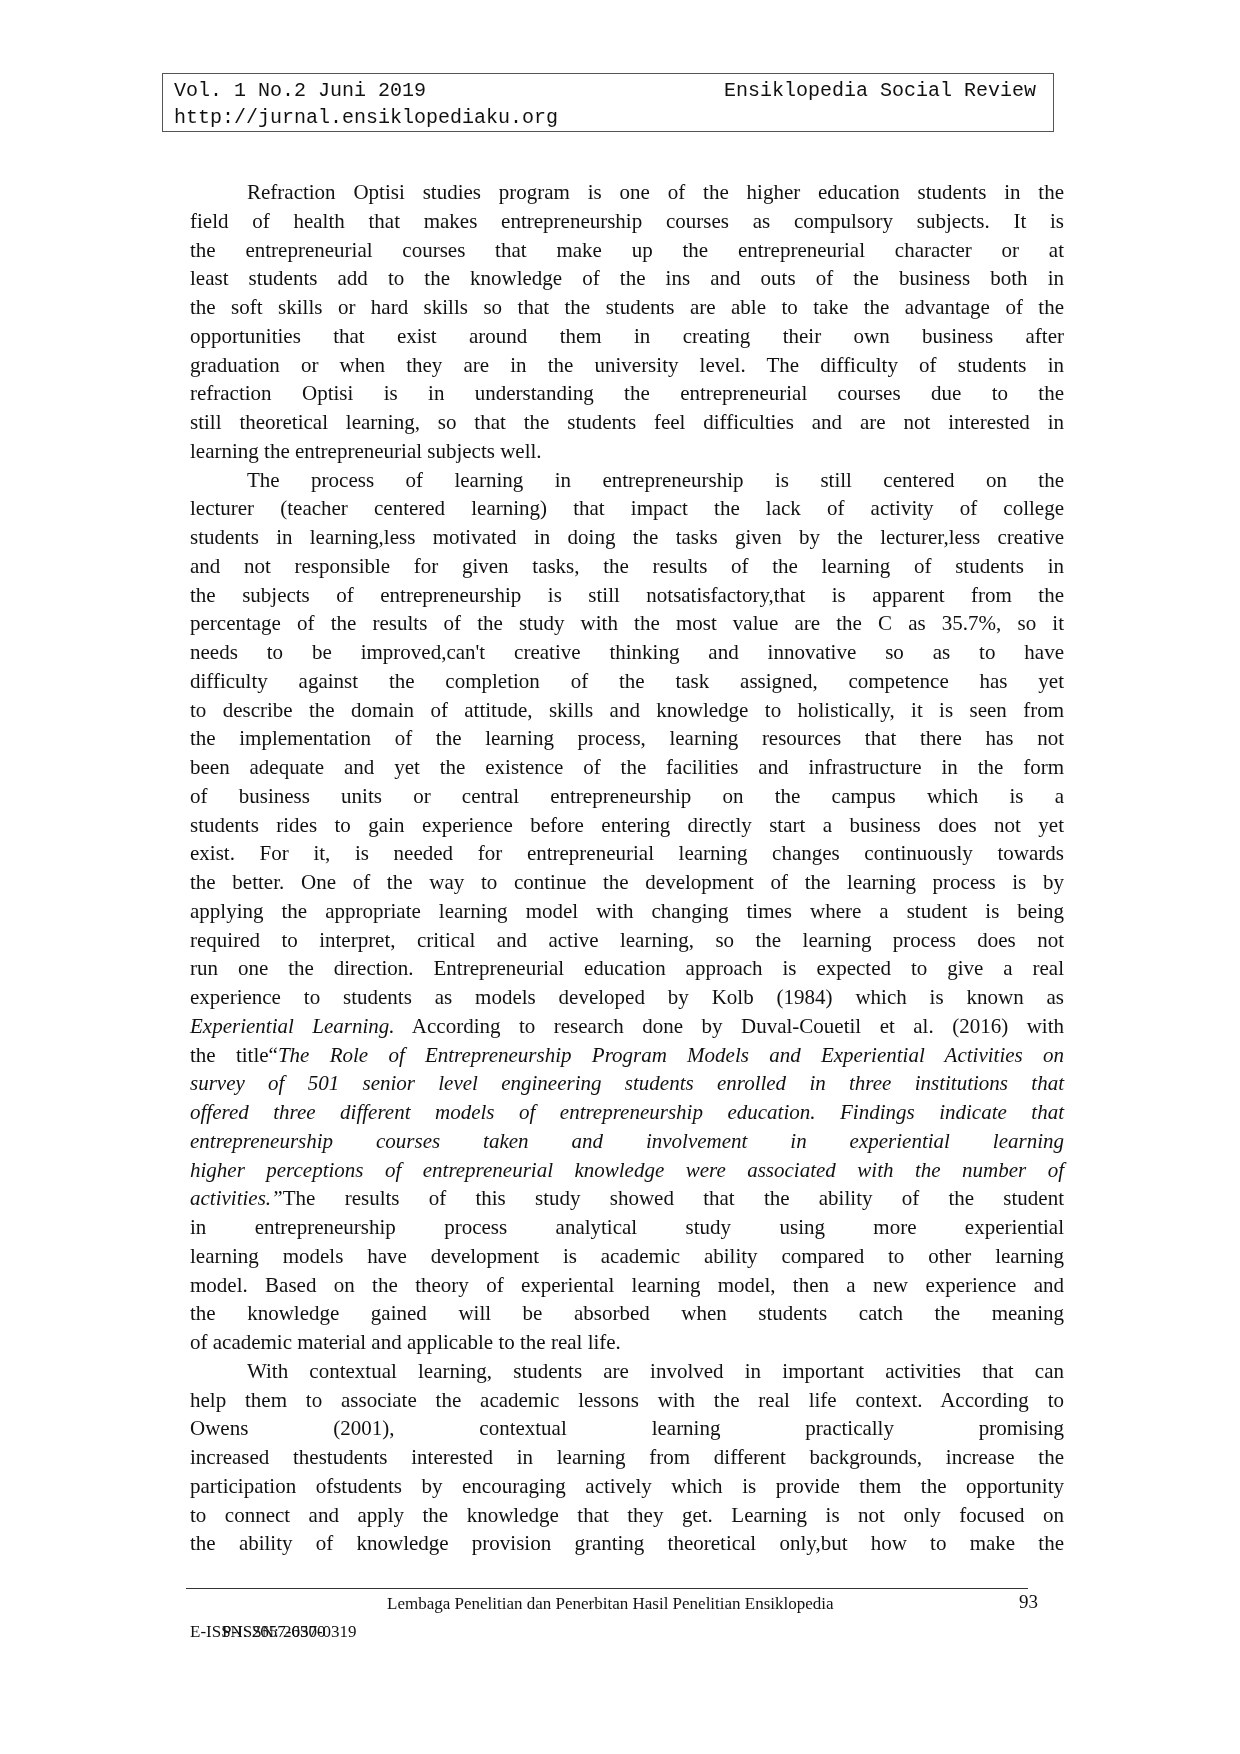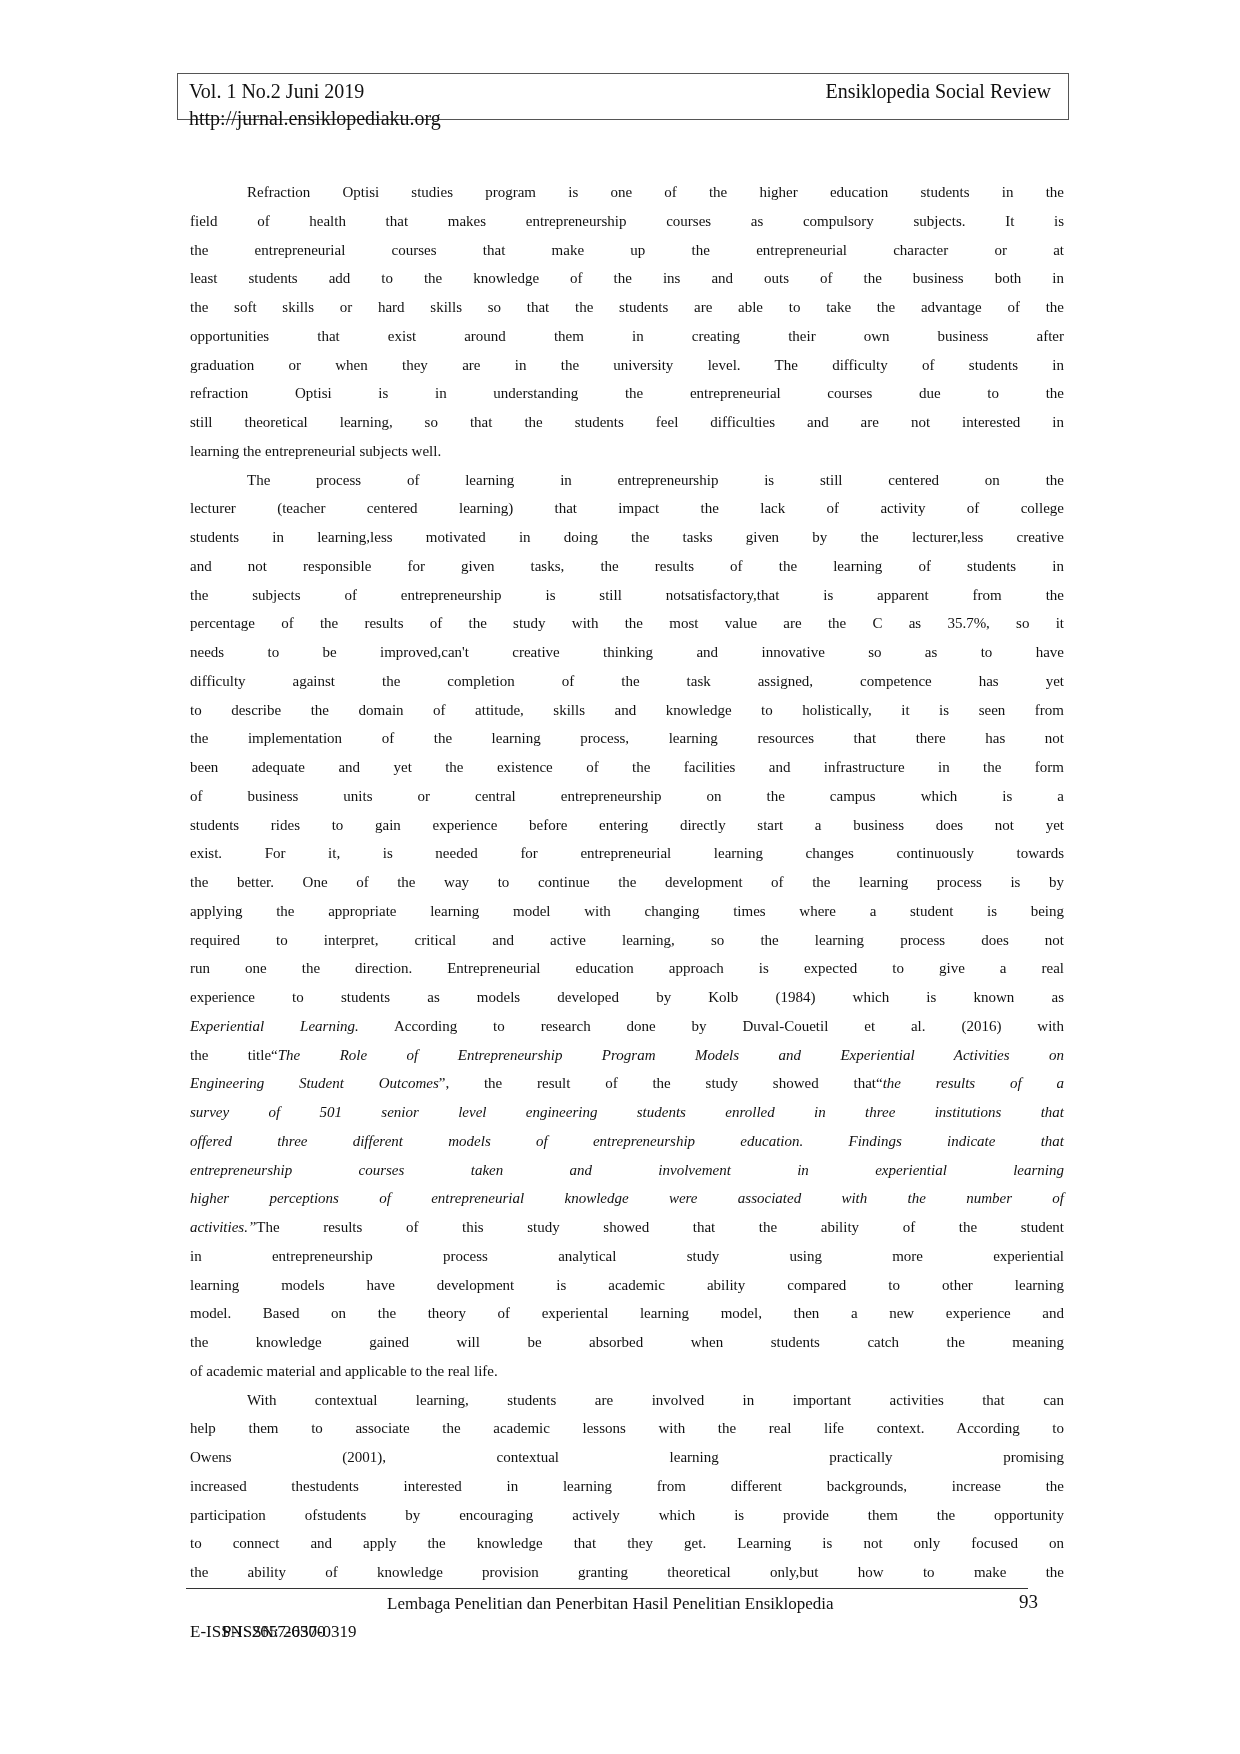--- a/index.html
+++ b/index.html
@@ -1,24 +1,24 @@
 <!DOCTYPE html>
 <html><head>
 <meta charset="utf-8">
 <style>
   html, body { margin: 0; padding: 0; background: #ffffff; }
   body { width: 1240px; height: 1754px; position: relative; overflow: hidden;
          font-family: "Liberation Serif", "DejaVu Serif", serif; color: #111; }
-  .header-box { position: absolute; left: 177px; top: 73px; width: 892px; height: 47px;
-                border: 1.5px solid #555; box-sizing: border-box; }
+  .header-box { position: absolute; left: 162px; top: 73px; width: 892px; height: 59px;
+                border: 1.5px solid #555; box-sizing: border-box; font-family: Liberation Mono, monospace; }
   .hdr { position: absolute; font-size: 20px; line-height: 26px; white-space: nowrap; }
   .hdr-vol { left: 11px; top: 4px; }
   .hdr-url { left: 11px; top: 31px; }
   .hdr-journal { right: 17px; top: 4px; }
-  .body-text { position: absolute; left: 190px; top: 178px; width: 874px; font-size: 15px;
+  .body-text { position: absolute; left: 190px; top: 178px; width: 874px; font-size: 21px;
                line-height: 28.75px; }
   .line { display: block; text-align: justify; text-align-last: justify; white-space: nowrap; height: 28.75px; overflow: visible; }
   .line.last { text-align-last: left; }
   .line.indent { padding-left: 57px; }
   .line span { white-space: normal; }
   .line-inner { display: block; text-align: justify; text-align-last: justify; white-space: normal; }
   .line.last .line-inner { text-align-last: left; }
   i { font-style: italic; }
   .footer-rule { position: absolute; left: 186px; top: 1588px; width: 842px; height: 0; border-top: 1.5px solid #333; }
   .ft { position: absolute; font-size: 17px; white-space: nowrap; line-height: 20px; }
@@ -129,23 +129,20 @@
     <span class="line">
         <span class="line-inner">experience to students as models developed by Kolb (1984) which is known as</span>
       </span>
     <span class="line">
         <span class="line-inner"><i>Experiential Learning.</i><span> According to research done by Duval-Couetil et al. (2016) with</span></span>
       </span>
     <span class="line">
         <span class="line-inner"><span>the title“</span><i>The Role of Entrepreneurship Program Models and Experiential Activities on</i></span>
       </span>
     <span class="line">
-        <span class="line-inner"><i>Engineering Student Outcomes</i><span>”, the result of the study showed that“</span><i>the results of a</i></span>
-      </span>
-    <span class="line">
         <span class="line-inner"><i>survey of 501 senior level engineering students enrolled in three institutions that</i></span>
       </span>
     <span class="line">
         <span class="line-inner"><i>offered three different models of entrepreneurship education. Findings indicate that</i></span>
       </span>
     <span class="line">
         <span class="line-inner"><i>entrepreneurship courses taken and involvement in experiential learning</i></span>
       </span>
     <span class="line">
         <span class="line-inner"><i>higher perceptions of entrepreneurial knowledge were associated with the number of</i></span>

